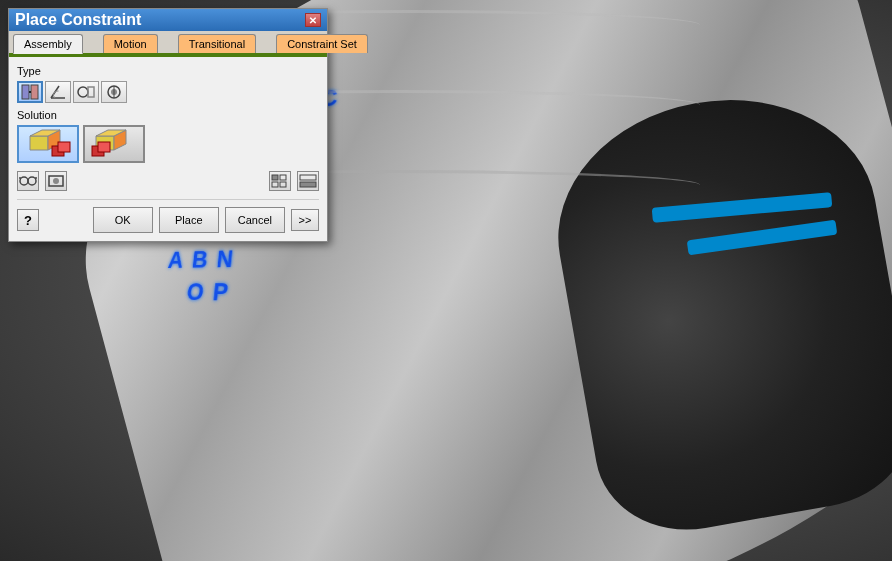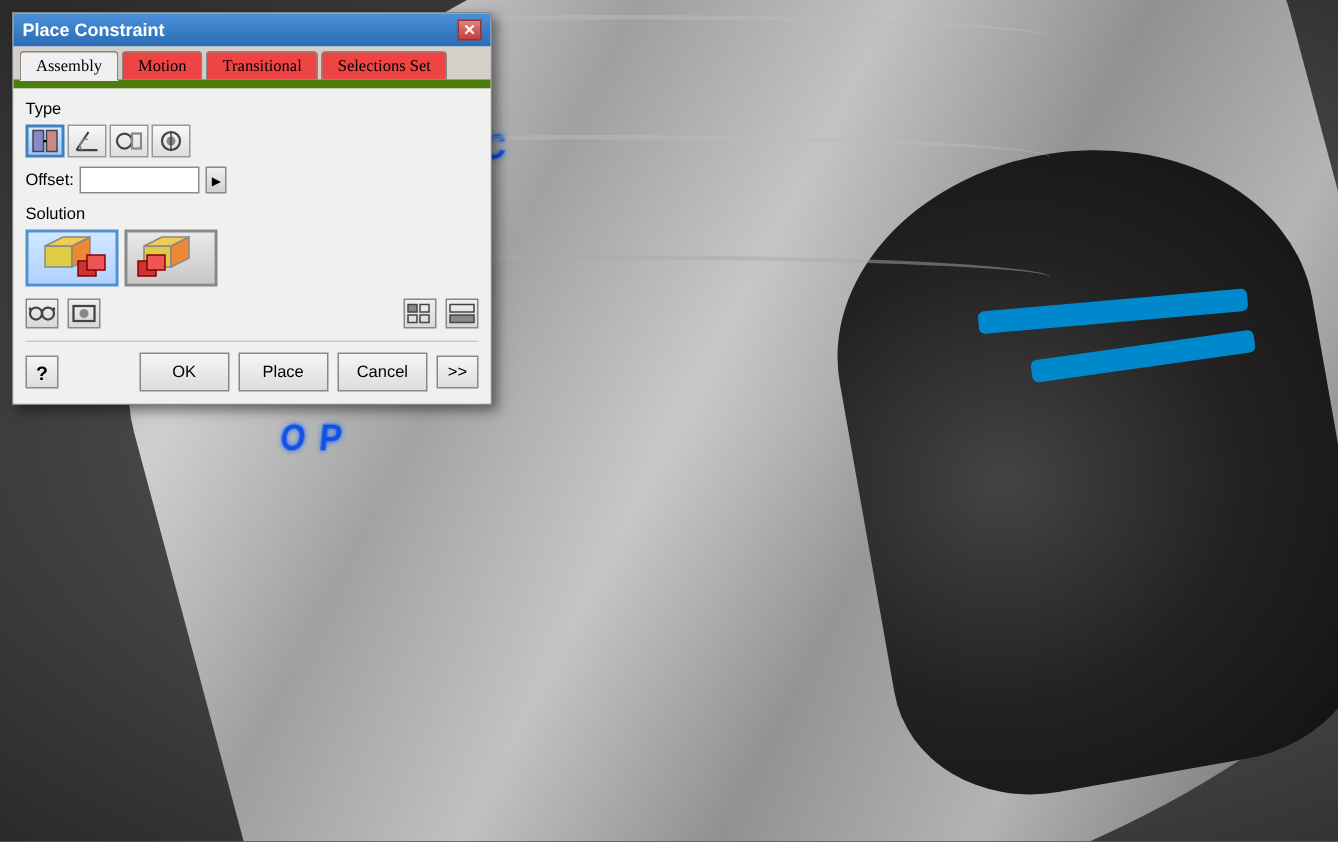--- a/index.html
+++ b/index.html
@@ -98,21 +98,21 @@
       background: linear-gradient(180deg, #4a90d9 0%, #2a6cb5 100%);
       color: white;
       padding: 4px 6px;
       display: flex;
       align-items: center;
       justify-content: space-between;
       height: 22px;
     }
 
     .dialog-title {
-      font-size: 12px;
+      font-size: 16px;
       font-weight: bold;
       color: white;
     }
 
     .dialog-close {
       width: 16px;
       height: 14px;
       background: linear-gradient(180deg, #e08080 0%, #c04040 100%);
       border: 1px solid #a03030;
       color: white;
@@ -121,34 +121,33 @@
       align-items: center;
       justify-content: center;
       cursor: pointer;
       font-weight: bold;
     }
 
     
     .tabs {
       display: flex;
       background: #d4d0c8;
-      border-bottom: 6px solid #4d7c0f;
+      border-bottom: 4px solid #4d7c0f;
       padding-top: 3px;
       padding-left: 4px;
-      gap: 2px;
-      font-family: Liberation Serif, serif;
+      gap: 20px;
     }
 
     .tab {
       padding: 3px 10px;
       font-size: 11px;
       cursor: pointer;
       border: 1px solid #888;
       border-bottom: none;
-      background: #ef4444;
+      background: #fdba74;
       color: #000;
       border-radius: 3px 3px 0 0;
       white-space: nowrap;
     }
 
     .tab.active {
       background: #f0f0f0;
       border-bottom: 1px solid #f0f0f0;
       z-index: 1;
       margin-bottom: -1px;
@@ -375,21 +374,21 @@
 
   <div class="dialog-titlebar">
     <span class="dialog-title">Place Constraint</span>
     <div class="dialog-close">✕</div>
   </div>
 
   <div class="tabs">
     <div class="tab active">Assembly</div>
     <div class="tab">Motion</div>
     <div class="tab">Transitional</div>
-    <div class="tab">Selections Set</div>
+    <div class="tab">Constraint Set</div>
   </div>
 
   <div class="dialog-content">
 
     <div class="section-row">
 
       <div>
         <div class="section-label">Type</div>
         <div class="icon-group">
 
@@ -421,25 +420,20 @@
               <circle cx="9" cy="8" r="6" fill="none" stroke="#444" stroke-width="1.5"></circle>
               <circle cx="9" cy="8" r="3" fill="#888"></circle>
               <line x1="9" y1="2" x2="9" y2="14" stroke="#444" stroke-width="1"></line>
             </svg>
           </div>
         </div>
       </div>
 
     </div>
 
-    <div class="offset-section">
-      <span class="section-label" style="margin-bottom:0;">Offset:</span>
-      <input type="text" class="offset-input" value="" style="">
-      <div class="offset-arrow">▶</div>
-    </div>
 
     <div class="solution-section">
       <div class="section-label">Solution</div>
       <div class="solution-icons">
 
         <div class="solution-icon-btn selected">
           <svg width="52" height="32" viewBox="0 0 52 32">
 
             <polygon points="8,22 26,22 26,8 8,8" fill="#ddcc44" stroke="#888" stroke-width="1"></polygon>
             <polygon points="26,8 38,2 38,16 26,22" fill="#ee8833" stroke="#888" stroke-width="1"></polygon>

